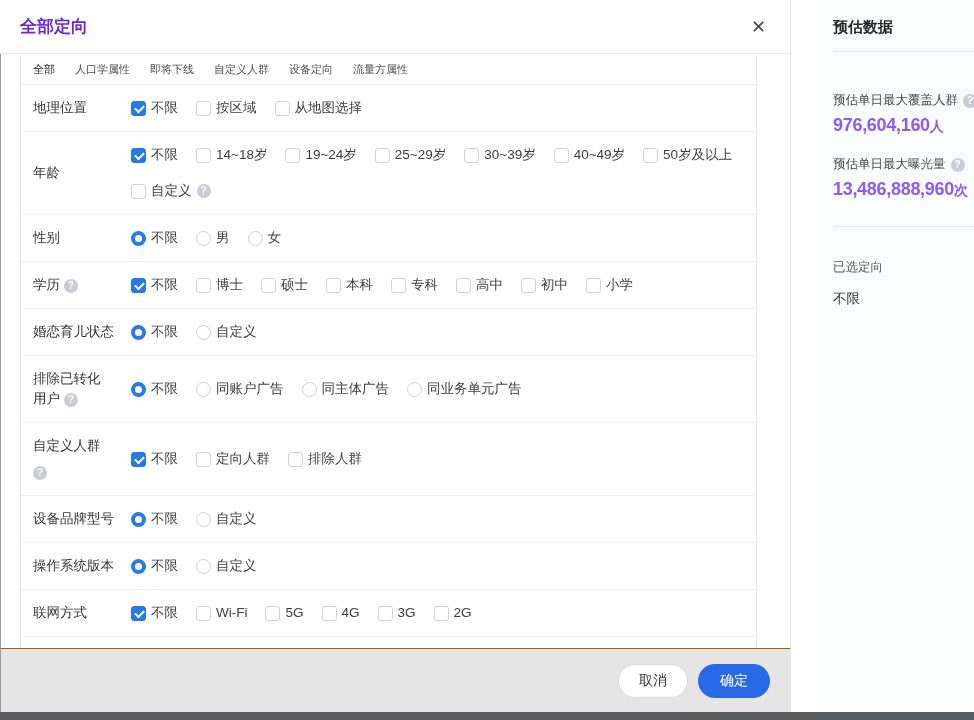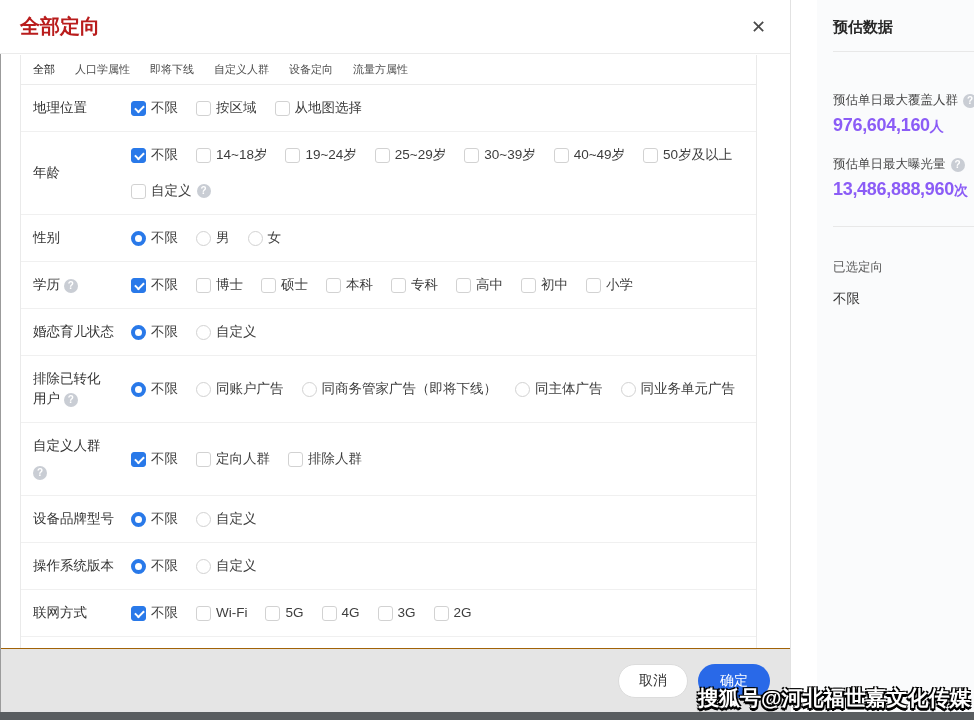--- a/index.html
+++ b/index.html
@@ -4,21 +4,21 @@
 <style>
   * { margin:0; padding:0; box-sizing:border-box; }
   html,body { width:974px; height:720px; overflow:hidden; background:#fff;
     font-family:"Liberation Sans","DejaVu Sans",sans-serif; }
   .stage { position:relative; width:974px; height:720px; background:#fff; }
 
   
   .main { position:absolute; left:0; top:0; width:790px; height:712px; background:#fff; }
   .modal-header { height:54px; border-bottom:1px solid #ebebeb; display:flex;
     align-items:center; justify-content:space-between; padding:0 20px; }
-  .modal-title { font-size:20px; font-weight:bold; color:#b91c1c; }
+  .modal-title { font-size:17px; font-weight:bold; color:#6d28d9; }
   .close-btn { font-size:18px; color:#4a4a4a; cursor:pointer; line-height:1; padding:2px 4px; }
   .left-edge { position:absolute; left:0; top:54px; width:1px; height:658px; background:#9b9b9b; }
 
   .content { position:absolute; top:55px; left:20px; width:737px; height:593px;
     border-left:1px solid #eaeaea; border-right:1px solid #eaeaea; overflow:hidden; background:#fff; }
   .tabs { display:flex; gap:20px; padding:0 12px; height:30px; align-items:center;
     border-bottom:1px solid #ebebeb; font-size:11px; color:#4d4d4d; }
   .tab { cursor:pointer; white-space:nowrap; }
   .tab.active { color:#1f1f1f; }
 
@@ -221,24 +221,20 @@
               <div class="opt">
                 <span class="radio checked"></span>
                 <span>不限</span>
               </div>
               <div class="opt">
                 <span class="radio"></span>
                 <span>同账户广告</span>
               </div>
               <div class="opt">
                 <span class="radio"></span>
-                <span>同商务管家广告（即将下线）</span>
-              </div>
-              <div class="opt">
-                <span class="radio"></span>
                 <span>同主体广告</span>
               </div>
               <div class="opt">
                 <span class="radio"></span>
                 <span>同业务单元广告</span>
               </div>
             </div>
           </div>
           <div class="row">
             <div class="row-label">自定义人群<div class="help-below"><span class="help">?</span></div></div>
@@ -344,15 +340,14 @@
     </div>
     <div class="metric-value">
       <span>13,486,888,960</span><span class="metric-unit">次</span>
     </div>
 
     <div class="sb-div mid"></div>
     <div class="selected-label">已选定向</div>
     <div class="selected-value">不限</div>
   </div>
 
-  <div class="watermark">搜狐号@河北福世嘉文化传媒</div>
   <div class="bottom-strip"></div>
 </div>
 
 </body></html>

